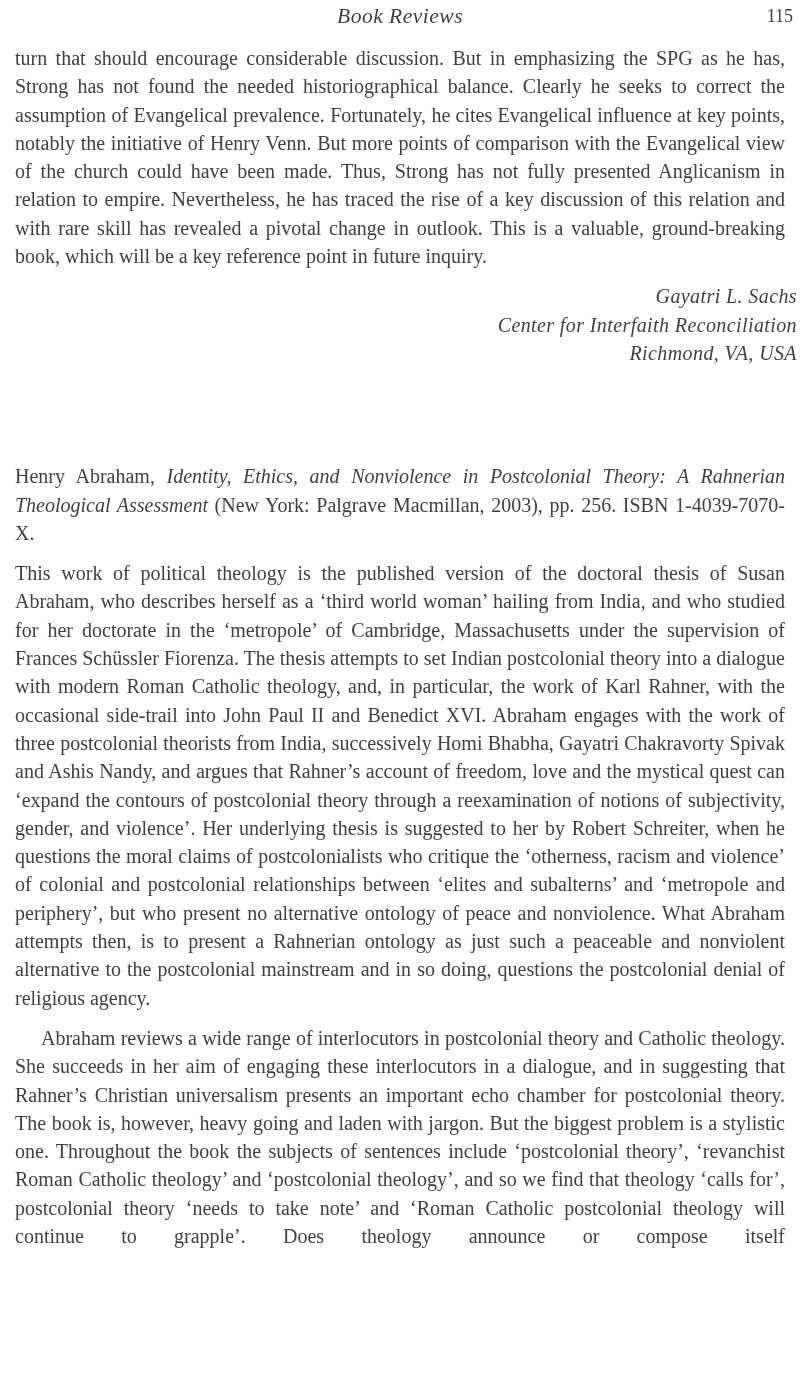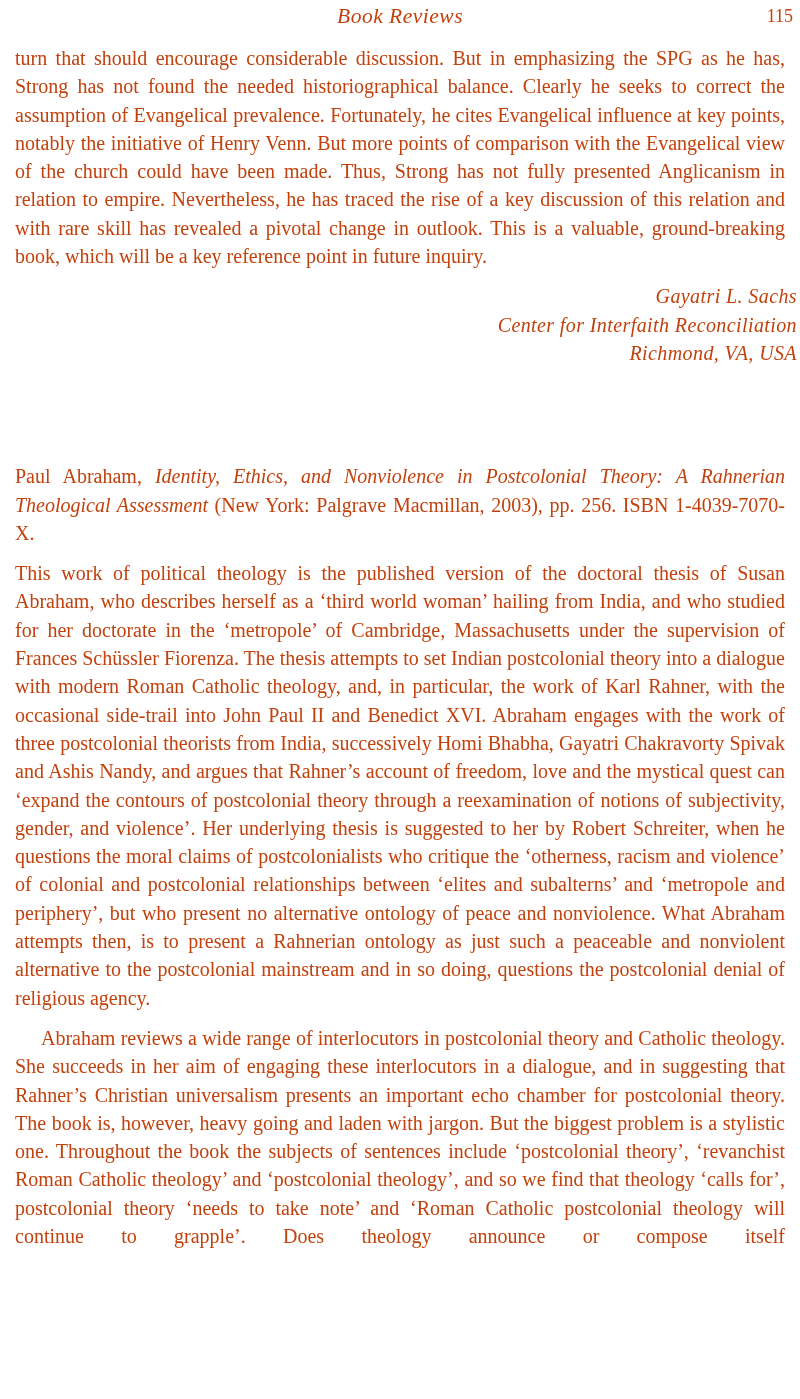--- a/index.html
+++ b/index.html
@@ -13,21 +13,21 @@
     overflow: hidden;
   }
   .page {
     box-sizing: border-box;
     width: 800px;
     height: 1399px;
     padding: 2px 3px 0 3px;
     font-family: "Liberation Serif", "DejaVu Serif", serif;
     font-size: 20px;
     line-height: 28.3px;
-    color: #c2410c;
+    color: #404040;
     background: #ffffff;
   }
   .running-header {
     position: relative;
     height: 30px;
   }
   .running-header .title {
     text-align: center;
     font-style: italic;
     font-size: 21.5px;
@@ -84,20 +84,20 @@
 
   <p class="body-text prev-review-paragraph">turn that should encourage considerable discussion. But in emphasizing the SPG as he has, Strong has not found the needed historiographical balance. Clearly he seeks to correct the assumption of Evangelical prevalence. Fortunately, he cites Evangelical influence at key points, notably the initiative of Henry Venn. But more points of comparison with the Evangelical view of the church could have been made. Thus, Strong has not fully presented Anglicanism in relation to empire. Nevertheless, he has traced the rise of a key discussion of this relation and with rare skill has revealed a pivotal change in outlook. This is a valuable, ground-breaking book, which will be a key reference point in future inquiry.</p>
 
   <div class="signature">
     <div>Gayatri L. Sachs</div>
     <div>Center for Interfaith Reconciliation</div>
     <div>Richmond, VA, USA</div>
   </div>
 
   <div class="citation">
-    <p class="body-text"><span>Paul Abraham, </span><span class="it">Identity, Ethics, and Nonviolence in Postcolonial Theory: A Rahnerian Theological Assessment</span><span> (New York: Palgrave Macmillan, 2003), pp. 256. ISBN 1-4039-7070-X.</span></p>
+    <p class="body-text"><span>Henry Abraham, </span><span class="it">Identity, Ethics, and Nonviolence in Postcolonial Theory: A Rahnerian Theological Assessment</span><span> (New York: Palgrave Macmillan, 2003), pp. 256. ISBN 1-4039-7070-X.</span></p>
   </div>
 
   <p class="body-text first-body-paragraph">This work of political theology is the published version of the doctoral thesis of Susan Abraham, who describes herself as a ‘third world woman’ hailing from India, and who studied for her doctorate in the ‘metropole’ of Cambridge, Massachusetts under the supervision of Frances Schüssler Fiorenza. The thesis attempts to set Indian postcolonial theory into a dialogue with modern Roman Catholic theology, and, in particular, the work of Karl Rahner, with the occasional side-trail into John Paul II and Benedict XVI. Abraham engages with the work of three postcolonial theorists from India, successively Homi Bhabha, Gayatri Chakravorty Spivak and Ashis Nandy, and argues that Rahner’s account of freedom, love and the mystical quest can ‘expand the contours of postcolonial theory through a reexamination of notions of subjectivity, gender, and violence’. Her underlying thesis is suggested to her by Robert Schreiter, when he questions the moral claims of postcolonialists who critique the ‘otherness, racism and violence’ of colonial and postcolonial relationships between ‘elites and subalterns’ and ‘metropole and periphery’, but who present no alternative ontology of peace and nonviolence. What Abraham attempts then, is to present a Rahnerian ontology as just such a peaceable and nonviolent alternative to the postcolonial mainstream and in so doing, questions the postcolonial denial of religious agency.</p>
 
   <p class="body-text indented-paragraph">Abraham reviews a wide range of interlocutors in postcolonial theory and Catholic theology. She succeeds in her aim of engaging these interlocutors in a dialogue, and in suggesting that Rahner’s Christian universalism presents an important echo chamber for postcolonial theory. The book is, however, heavy going and laden with jargon. But the biggest problem is a stylistic one. Throughout the book the subjects of sentences include ‘postcolonial theory’, ‘revanchist Roman Catholic theology’ and ‘postcolonial theology’, and so we find that theology ‘calls for’, postcolonial theory ‘needs to take note’ and ‘Roman Catholic postcolonial theology will continue to grapple’. Does theology announce or compose itself</p>
 
 </div>
 
 </body></html>

